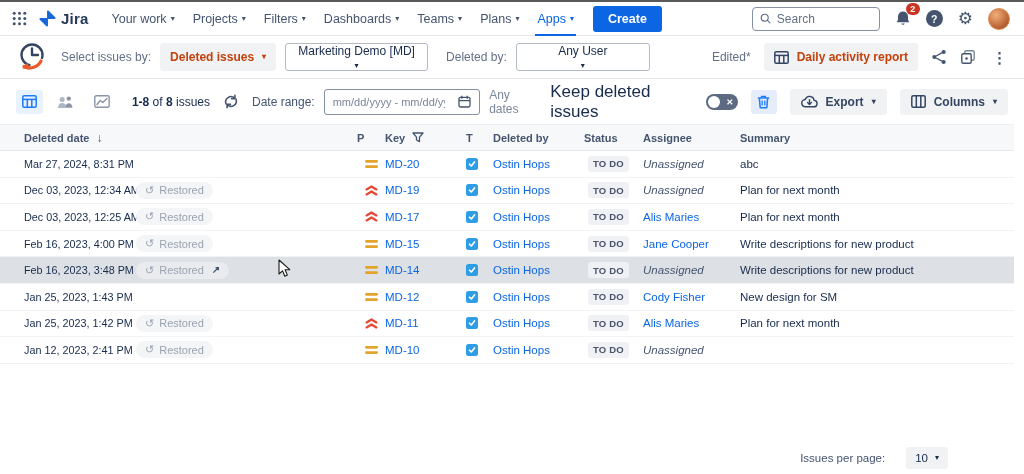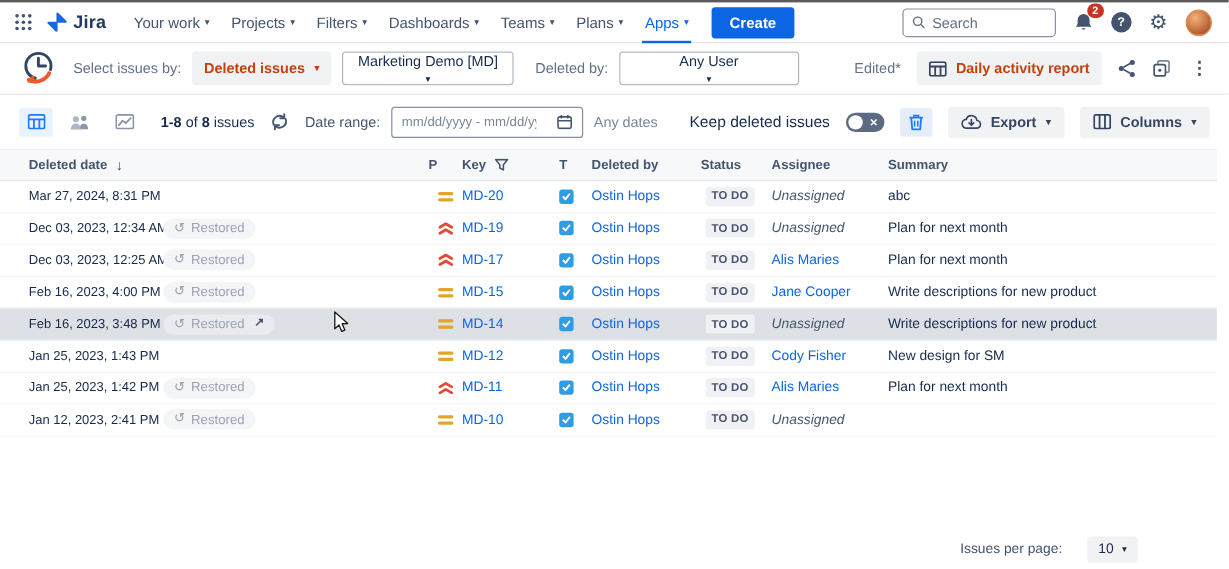--- a/index.html
+++ b/index.html
@@ -28,37 +28,37 @@
   .help-circle { width:17px; height:17px; border-radius:50%; background:#44546F; color:#fff; font-size:10.5px; font-weight:700; display:flex; align-items:center; justify-content:center; }
   .gear-glyph { font-size:17px; color:#44546F; line-height:1; }
   .avatar { width:22px; height:22px; border-radius:50%; background:radial-gradient(circle at 35% 30%, #F2B07B, #C06A3B 60%, #8C4324); border:1px solid #E0874F; }
 
   
   .toolbar { height:43px; display:flex; align-items:center; padding:0 14px; border-bottom:1px solid #E4E6EB; gap:9px; }
   .lbl { font-size:12px; color:#626F86; white-space:nowrap; }
   .drop-btn { display:flex; align-items:center; gap:8px; background:#F1F2F4; border-radius:3px; height:28px; padding:0 10px; font-size:12px; font-weight:600; color:#c2410c; cursor:pointer; white-space:nowrap; }
   .select { display:flex; align-items:center; justify-content:space-between; border:1px solid #B3BAC5; border-radius:3px; height:28px; padding:0 9px; font-size:12px; color:#172B4D; cursor:pointer;flex-direction:column; }
   .select.project { width:143px; margin-right:4px; }
-  .select.user { width:150px; }
+  .select.user { width:134px; }
   .tb-right { margin-left:auto; display:flex; align-items:center; gap:13px; }
   .kebab { font-size:15px; font-weight:700; color:#44546F; letter-spacing:0; line-height:1; cursor:pointer; padding:0 3px; }
 
   
   .filterbar { height:45px; display:flex; align-items:center; padding:0 16px; gap:9px; }
   .view-btn { width:28px; height:24px; border-radius:3px; display:flex; align-items:center; justify-content:center; cursor:pointer; }
   .view-btn.active { background:#E9F2FF; }
   .count { font-size:12px; color:#172B4D; margin-left:7px; white-space:nowrap; }
   .count .b { font-weight:700; }
   .refresh { margin:0 4px; cursor:pointer; display:flex; }
   .date-input { width:160px; height:26px; border:1px solid #8590A2; border-radius:3px; display:flex; align-items:center; justify-content:space-between; padding:0 8px; gap:6px; }
   .date-input input { border:none; outline:none; width:112px; font-size:11px; color:#7A8699; font-family:inherit; background:transparent; }
   .date-input input::placeholder { color:#7A8699; }
   .any-dates { font-size:12px; color:#7A8699; }
   .fb-right { margin-left:auto; display:flex; align-items:center; gap:13px; }
-  .keep-lbl { font-size:13px; color:#172B4D;text-align:right; }
+  .keep-lbl { font-size:17px; color:#172B4D; }
   .toggle { width:32px; height:16px; background:#5D6B82; border-radius:9px; position:relative; cursor:pointer; flex:none; }
   .toggle .knob { position:absolute; width:12px; height:12px; left:2px; top:2px; background:#fff; border-radius:50%; }
   .toggle .x { position:absolute; right:5px; top:2px; color:#fff; font-size:8.5px; font-weight:700; line-height:12px; }
   .sq-btn { width:27px; height:24px; background:#E6EDFA; border-radius:3px; display:flex; align-items:center; justify-content:center; cursor:pointer; }
   .gray-btn { display:flex; align-items:center; gap:8px; background:#F1F2F4; height:26px; border-radius:3px; padding:0 11px; font-size:12px; font-weight:600; color:#344563; cursor:pointer; white-space:nowrap; }
 
   
   .table { margin-right:10px; }
   .thead, .trow { display:grid; grid-template-columns:333px 28px 81px 27px 91px 59px 97px 1fr; padding-left:24px; align-items:center; }
   .thead { height:27px; background:#F7F8F9; border-top:1px solid #EDEFF2; border-bottom:1px solid #E3E6EA; font-size:11px; font-weight:700; color:#44546F; }

